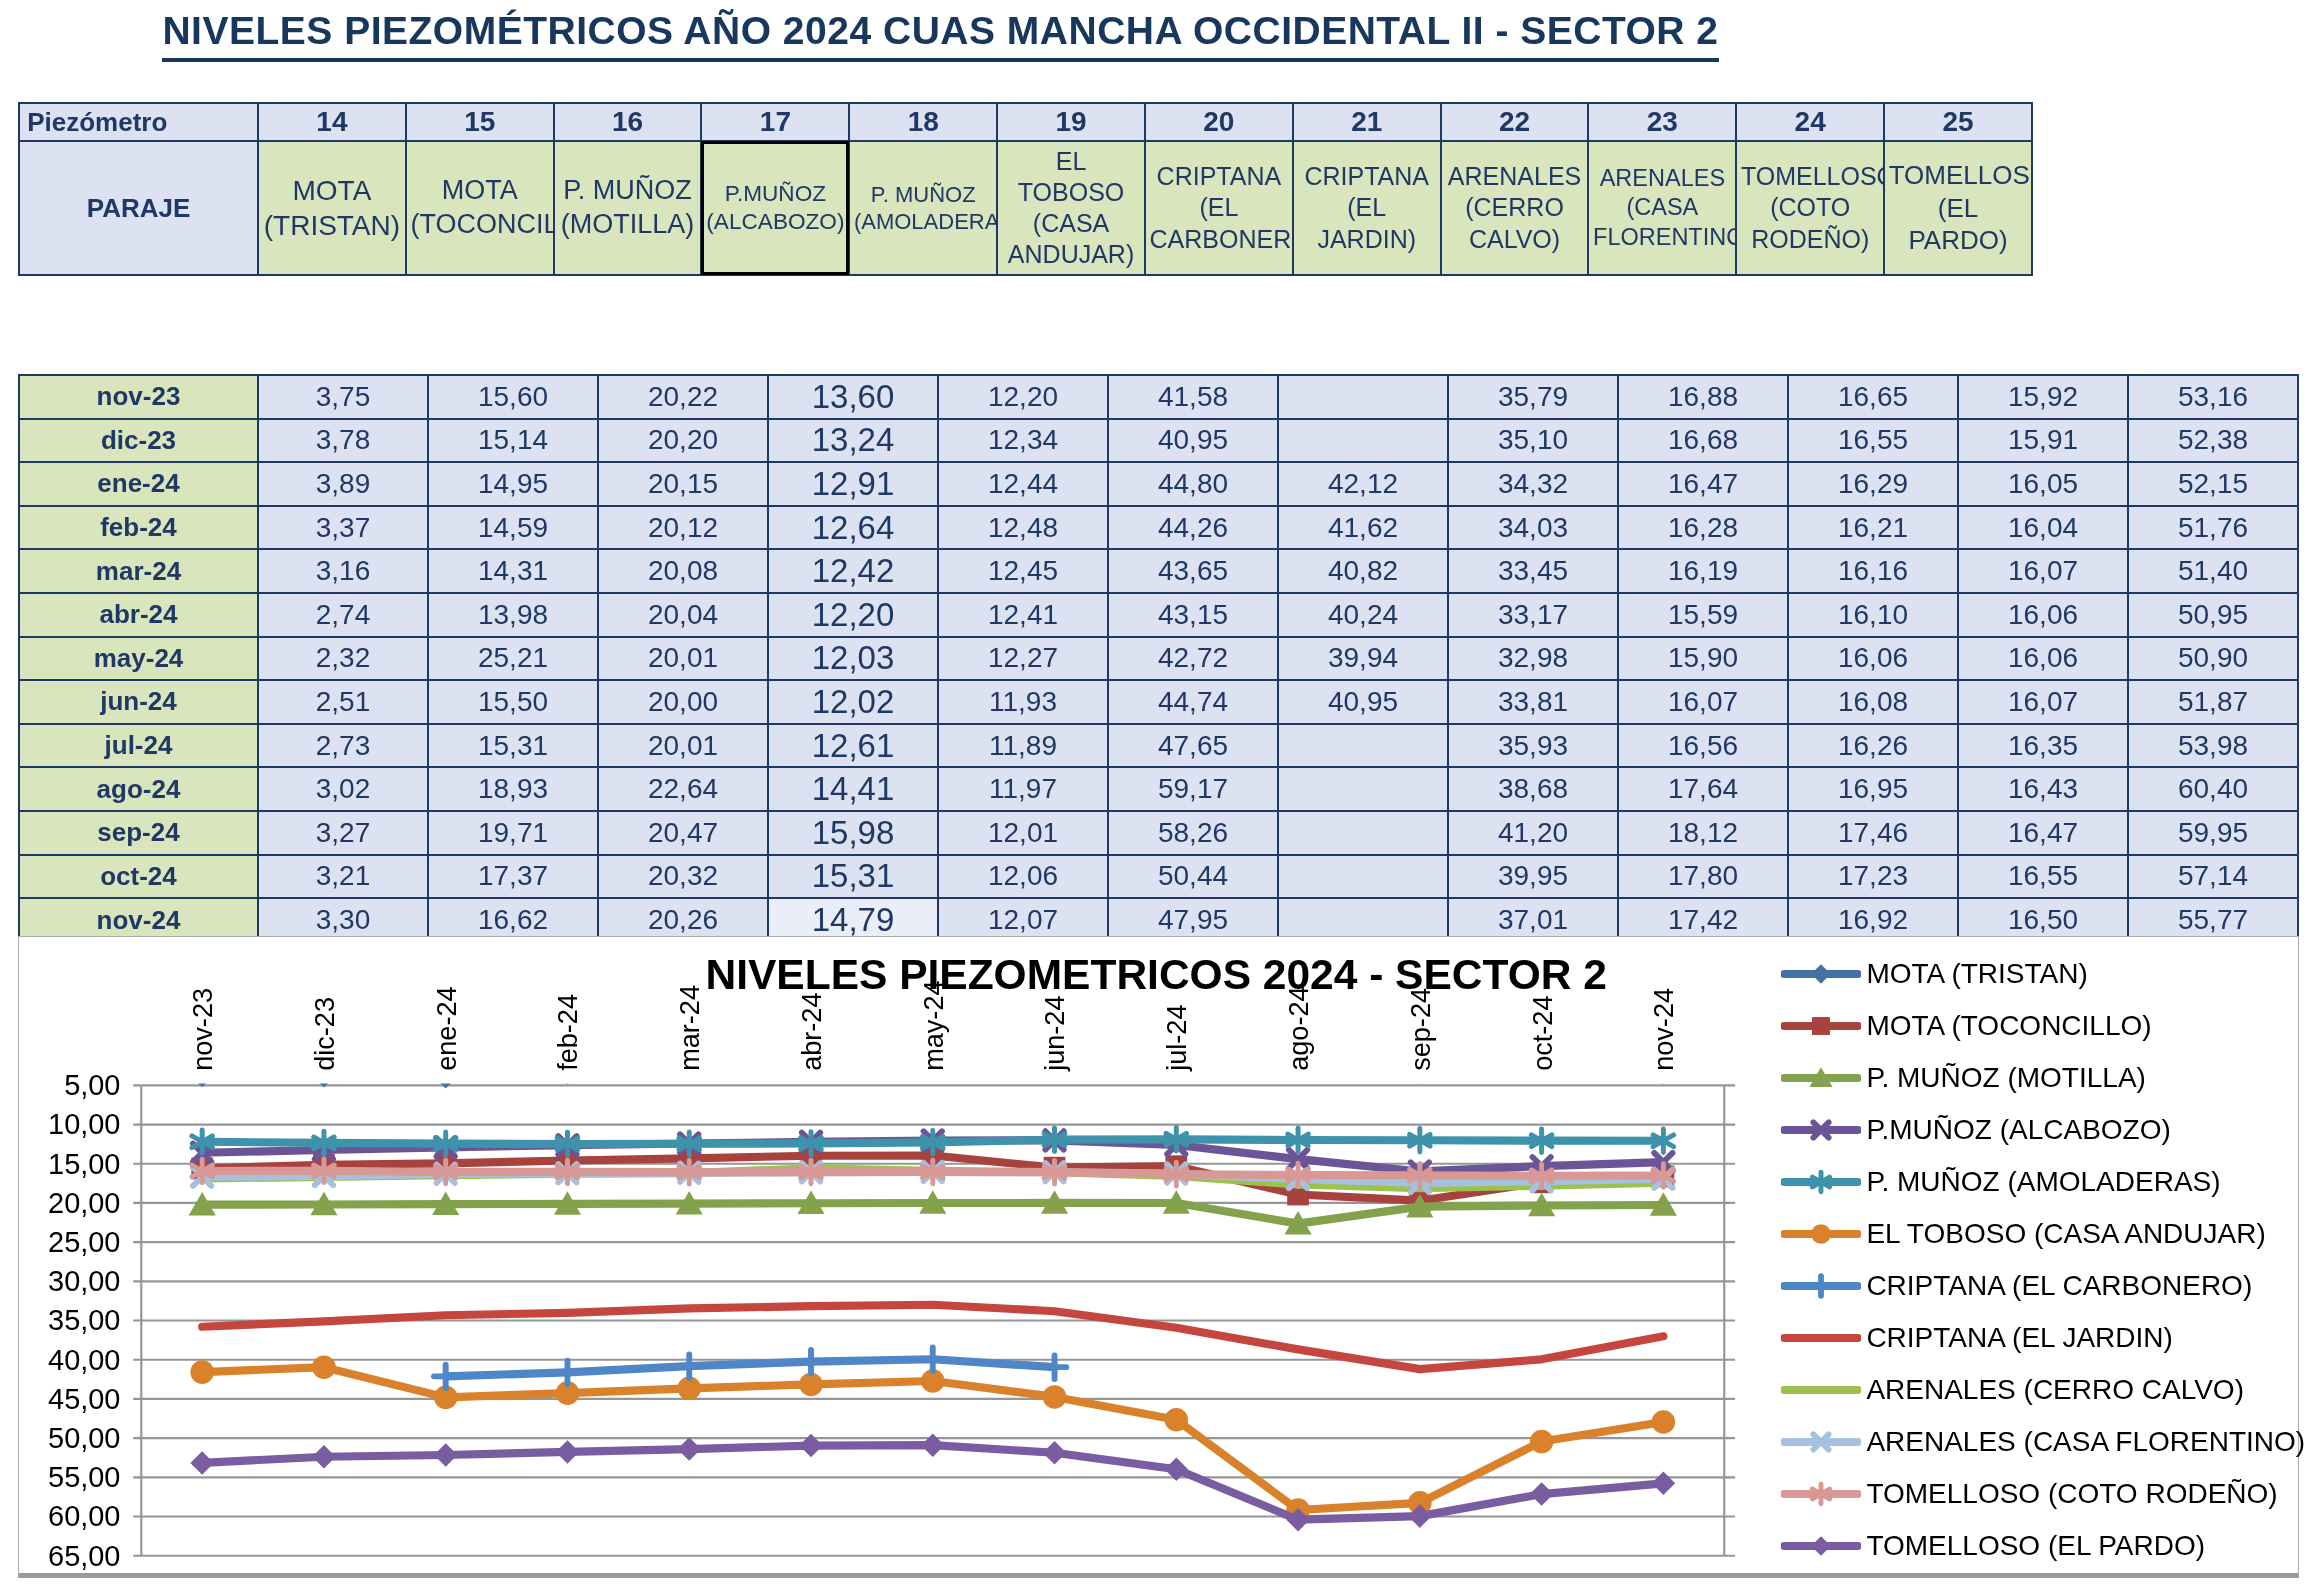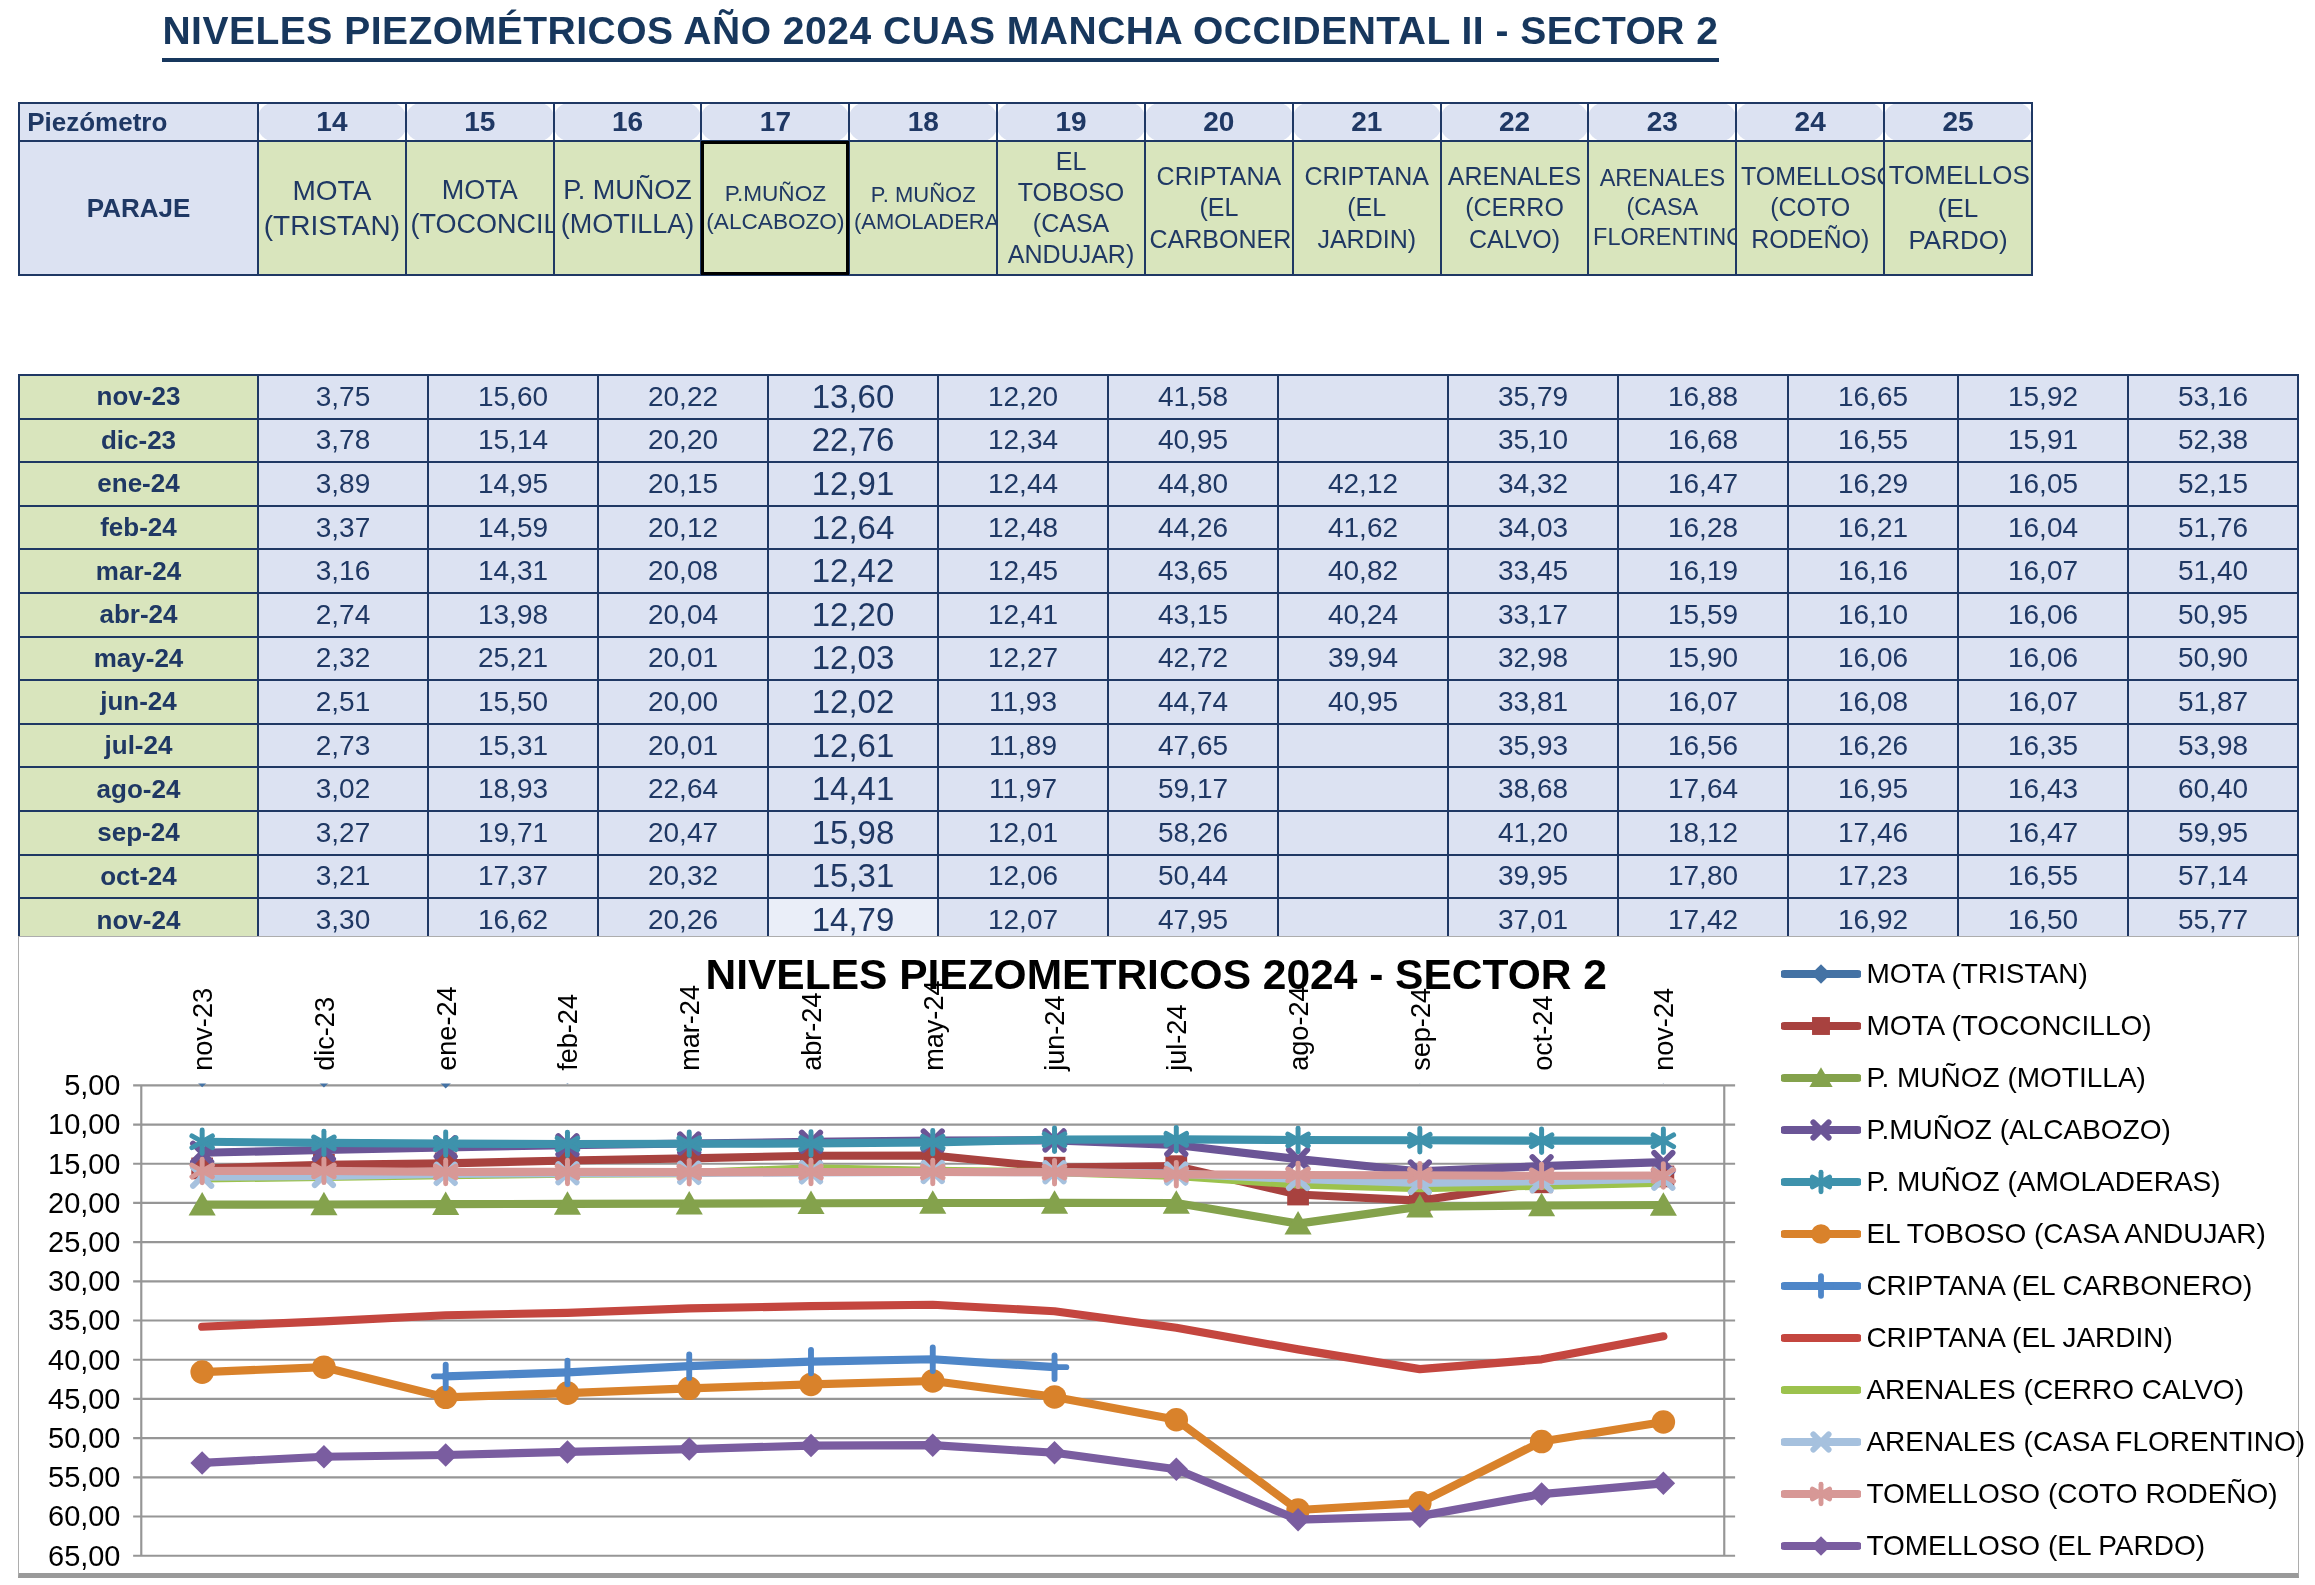--- a/index.html
+++ b/index.html
@@ -15,21 +15,21 @@
   }
 
   
   table.grid { border-collapse:collapse; table-layout:fixed; position:absolute; left:18px; background:#fff; }
   table.grid td, table.grid th { border:2.7px solid #1F3864; color:#1F3864; text-align:center; vertical-align:middle; overflow:hidden; padding:1.8px 3.6px; }
   #header-table { top:102px; width:2015px; }
   #data-table   { top:374px; width:2281px; }
   .c-lav   { background:#DCE2F2; }
   .c-green { background:#D9E5BD; }
   .corner  { text-align:left !important; font-weight:bold; font-size:26px; padding-left:7.2px !important; }
-  .pznum   { font-weight:bold; font-size:28px;border-radius:15px; }
+  .pznum   { font-weight:bold; font-size:28px; }
   .rowlabel{ font-weight:bold; font-size:26px; }
   .termino { font-size:26px; line-height:1.15; }
   .paraje  { line-height:1.25; }
   .selcell { outline:3.6px solid #000; outline-offset:-3.6px; }
   .val     { font-size:28px; }
   .val.big { font-size:33px; }
   .val.editsel { background:#EAEEF8; border-bottom:4.5px solid #000; }
   .month   { font-weight:bold; font-size:26px; }
 
   
@@ -132,21 +132,21 @@
           <td class="c-lav val">16,88</td>
           <td class="c-lav val">16,65</td>
           <td class="c-lav val">15,92</td>
           <td class="c-lav val">53,16</td>
         </tr>
         <tr style="height:40px">
           <td class="c-green month">dic-23</td>
           <td class="c-lav val">3,78</td>
           <td class="c-lav val">15,14</td>
           <td class="c-lav val">20,20</td>
-          <td class="c-lav val big">22,76</td>
+          <td class="c-lav val big">13,24</td>
           <td class="c-lav val">12,34</td>
           <td class="c-lav val">40,95</td>
           <td class="c-lav val"></td>
           <td class="c-lav val">35,10</td>
           <td class="c-lav val">16,68</td>
           <td class="c-lav val">16,55</td>
           <td class="c-lav val">15,91</td>
           <td class="c-lav val">52,38</td>
         </tr>
         <tr style="height:40px">

